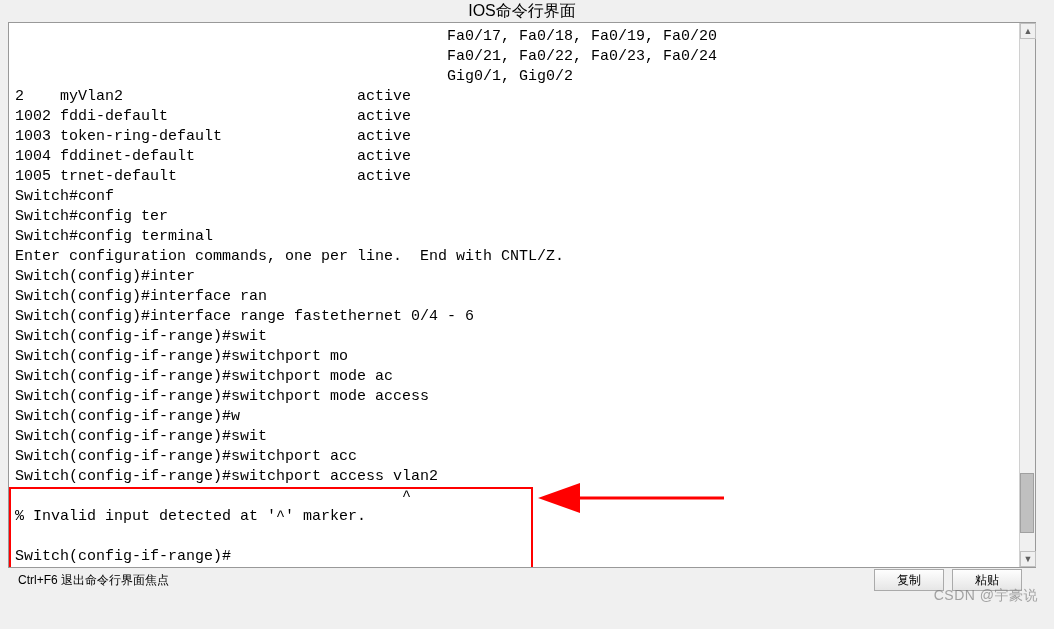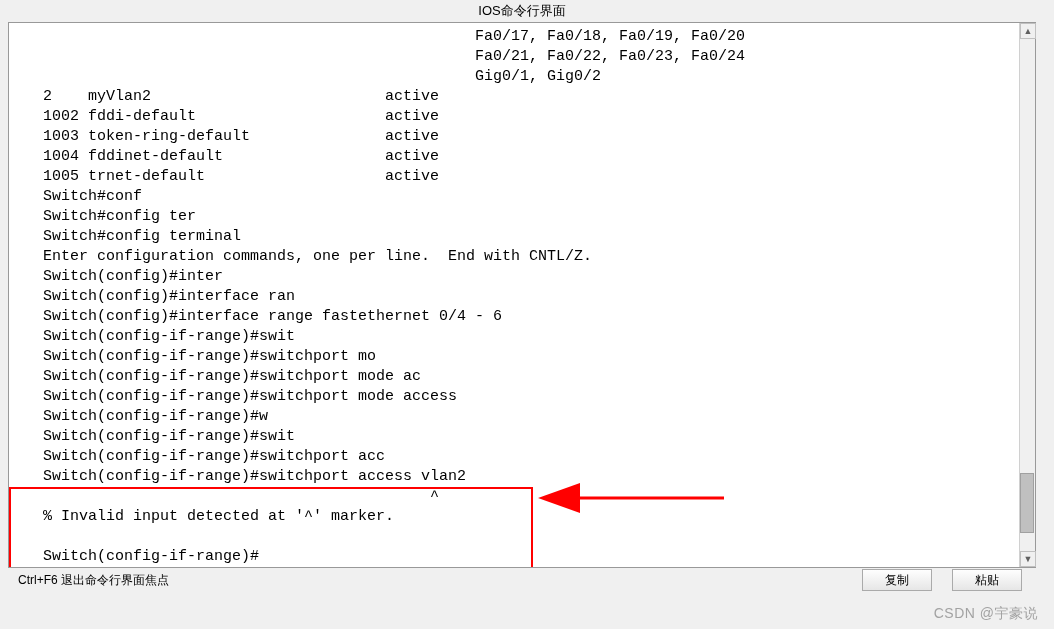--- a/index.html
+++ b/index.html
@@ -12,21 +12,21 @@
       position: relative;
     }
     .panel {
       position: absolute;
       top: 0; left: 0; right: 10px;
       background: #f0f0f0;
     }
     .title-bar {
       height: 22px;
       text-align: center;
-      font-size: 13px;
+      font-size: 16px;
       line-height: 22px;
       color: #000;
       background: #f0f0f0;
     }
     .terminal-frame {
       position: relative;
       margin: 0 8px;
       border: 1px solid #999;
       background: #fff;
       height: 546px;
@@ -36,21 +36,20 @@
       top: 0; left: 0; right: 16px; bottom: 0;
       overflow: hidden;
     }
     .terminal-body {
       padding: 4px 6px;
       font-family: "Courier New", monospace;
       font-size: 15px;
       line-height: 20px;
       color: #000;
       white-space: pre;
-      margin-left: 28px;
     }
     .highlight-box {
       position: absolute;
       border: 2px solid #ff0000;
       pointer-events: none;
     }
     .arrow {
       position: absolute;
       pointer-events: none;
     }
@@ -85,32 +84,32 @@
     .footer {
       position: absolute;
       bottom: 32px;
       left: 0; right: 14px;
       padding: 6px 18px;
       font-size: 12px;
       display: flex;
       align-items: center;
       justify-content: space-between;
     }
-    .btn-group { display: flex; gap: 20px; }
+    .btn-group { display: flex; gap: 8px; }
     .btn {
       width: 70px;
       height: 22px;
       background: linear-gradient(#fefefe,#e6e6e6);
       border: 1px solid #aaa;
       font-size: 12px;
       cursor: pointer;
     }
     .watermark {
       position: absolute;
-      bottom: 6px; right: 16px;
+      bottom: 24px; right: 16px;
       font-size: 14px;
       color: rgba(120,120,120,0.65);
       font-family: "Microsoft YaHei", sans-serif;
       letter-spacing: 0.5px;
     }
   </style>
 </head>
 <body>
 
 <div class="panel">

